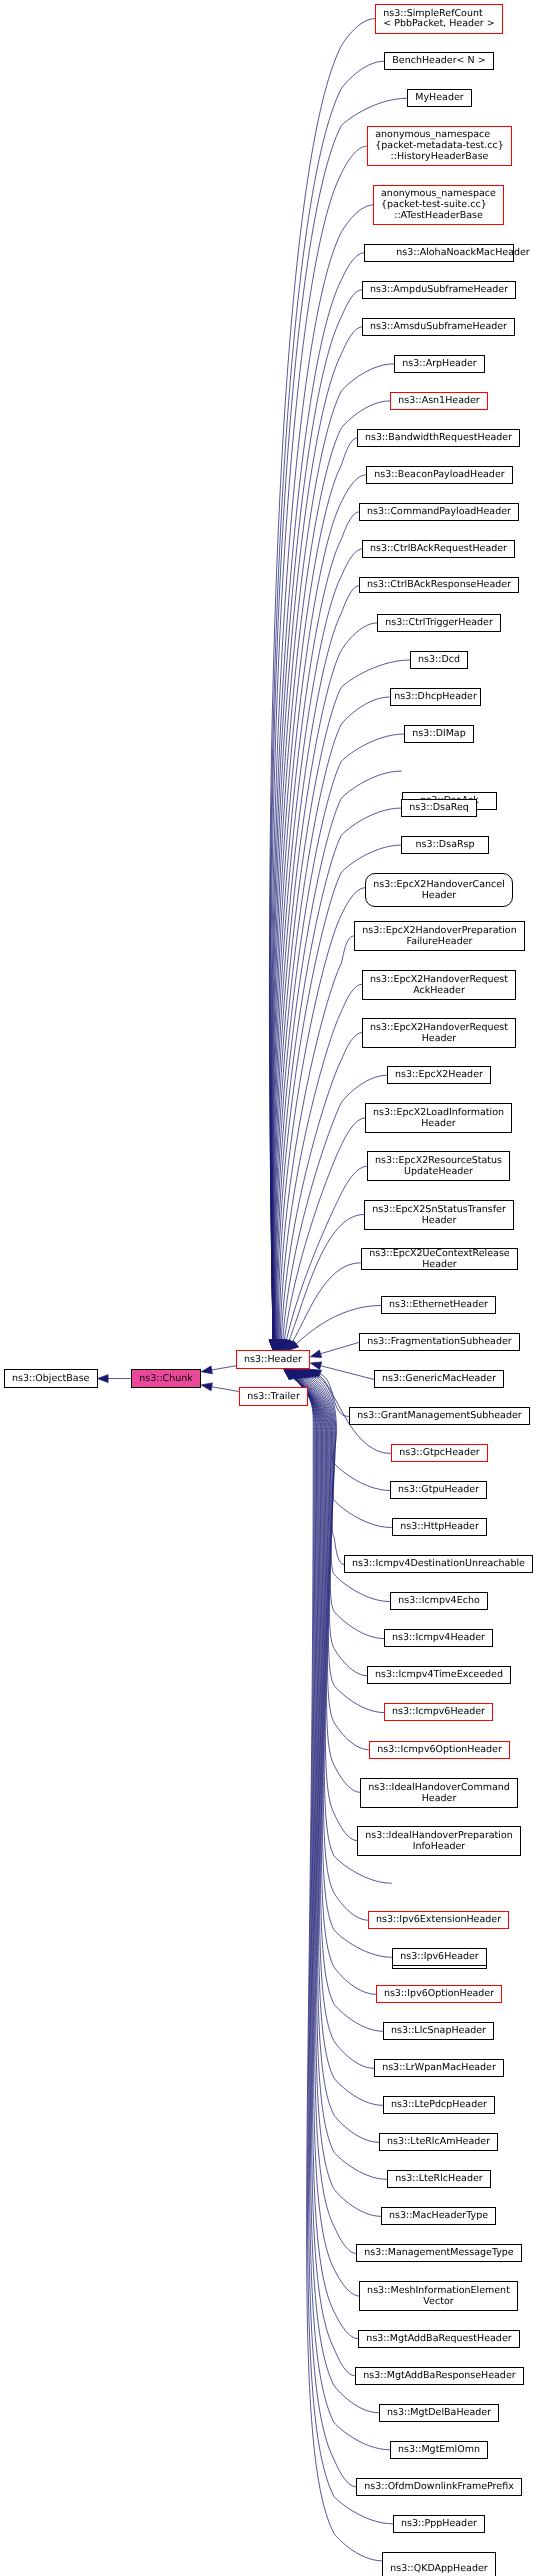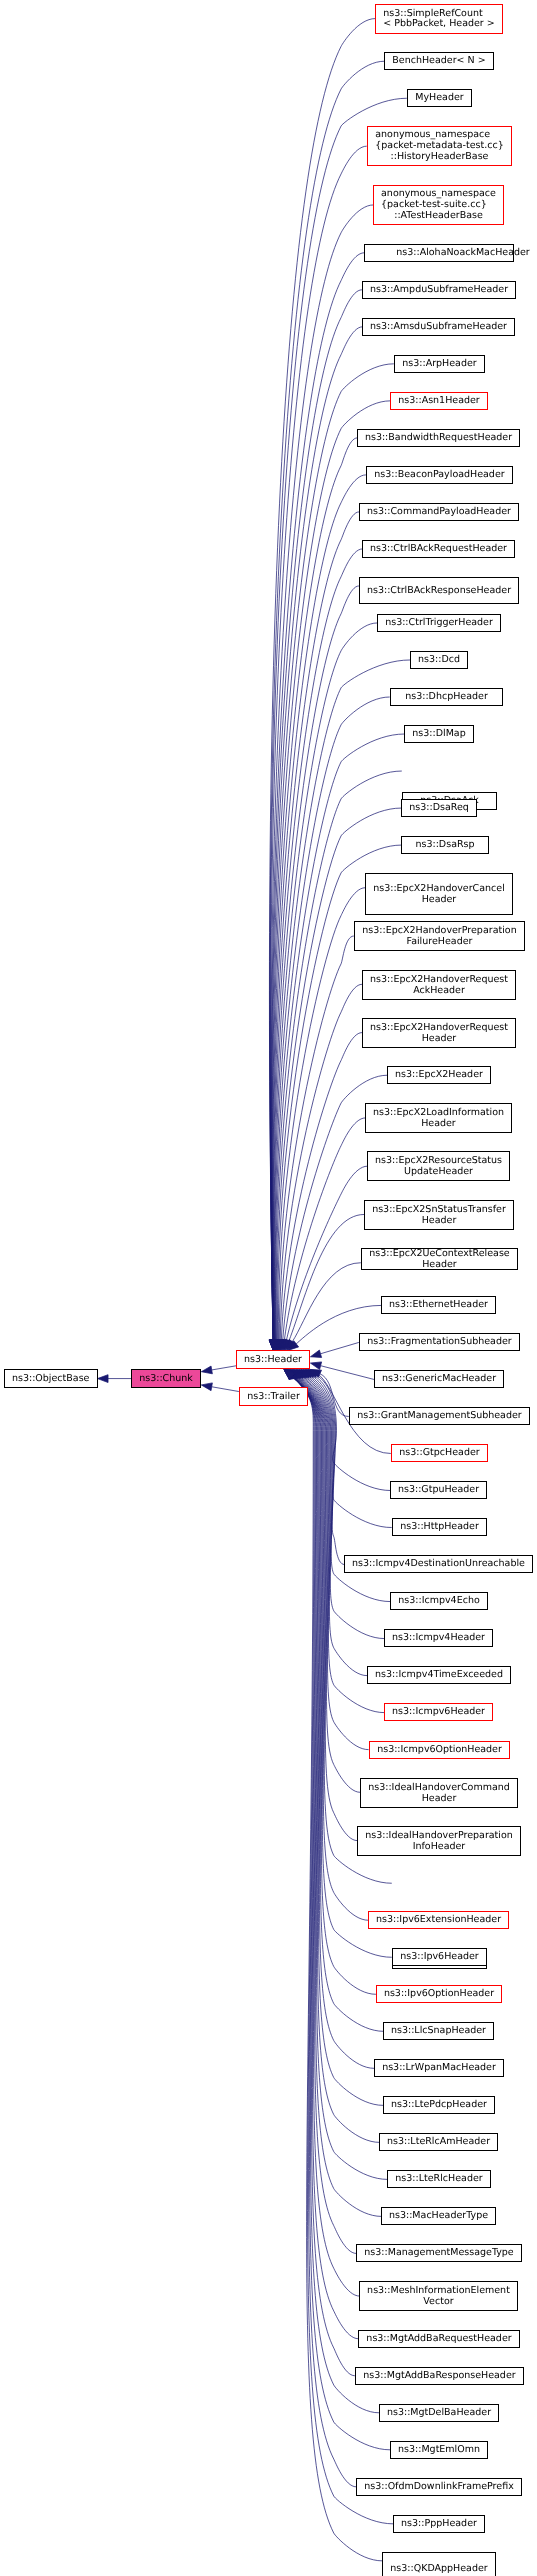--- a/index.html
+++ b/index.html
@@ -173,29 +173,29 @@
     <div class="node red" style="left: 373px; top: 185px; width: 131px; height: 40px;"><div class="label"><span class="ln left">anonymous_namespace</span><span class="ln left">{packet-test-suite.cc}</span><span class="ln center">::ATestHeaderBase</span></div></div>
     <div class="node plain" style="left: 364px; top: 244px; width: 150px; height: 18.3px; padding-left: 48px;"><div class="label"><span class="ln center">ns3::AlohaNoackMacHeader</span></div></div>
     <div class="node plain" style="left: 362px; top: 281px; width: 154px; height: 18.3px;"><div class="label"><span class="ln center">ns3::AmpduSubframeHeader</span></div></div>
     <div class="node plain" style="left: 362px; top: 318px; width: 153px; height: 18.3px;"><div class="label"><span class="ln center">ns3::AmsduSubframeHeader</span></div></div>
     <div class="node plain" style="left: 394px; top: 355px; width: 91px; height: 18.3px;"><div class="label"><span class="ln center">ns3::ArpHeader</span></div></div>
     <div class="node red" style="left: 390px; top: 392px; width: 98px; height: 18.3px;"><div class="label"><span class="ln center">ns3::Asn1Header</span></div></div>
     <div class="node plain" style="left: 357px; top: 429px; width: 163px; height: 18.3px;"><div class="label"><span class="ln center">ns3::BandwidthRequestHeader</span></div></div>
     <div class="node plain" style="left: 366px; top: 466px; width: 147px; height: 18.3px;"><div class="label"><span class="ln center">ns3::BeaconPayloadHeader</span></div></div>
     <div class="node plain" style="left: 359px; top: 503px; width: 160px; height: 18.3px;"><div class="label"><span class="ln center">ns3::CommandPayloadHeader</span></div></div>
     <div class="node plain" style="left: 362px; top: 540px; width: 153px; height: 18.3px;"><div class="label"><span class="ln center">ns3::CtrlBAckRequestHeader</span></div></div>
-    <div class="node plain" style="left: 359px; top: 577px; width: 160px; height: 27px;"><div class="label"><span class="ln center">ns3::CtrlBAckResponseHeader</span></div></div>
+    <div class="node plain" style="left: 359px; top: 577px; width: 160px; height: 16px;"><div class="label"><span class="ln center">ns3::CtrlBAckResponseHeader</span></div></div>
     <div class="node plain" style="left: 377px; top: 614px; width: 124px; height: 18.3px;"><div class="label"><span class="ln center">ns3::CtrlTriggerHeader</span></div></div>
     <div class="node plain" style="left: 410px; top: 651px; width: 58px; height: 18.3px;"><div class="label"><span class="ln center">ns3::Dcd</span></div></div>
-    <div class="node plain" style="left: 390px; top: 688px; width: 113px; height: 18.3px;"><div class="label"><span class="ln center">ns3::DhcpHeader</span></div></div>
+    <div class="node plain" style="left: 390px; top: 688px; width: 91px; height: 18.3px;"><div class="label"><span class="ln center">ns3::DhcpHeader</span></div></div>
     <div class="node plain" style="left: 404px; top: 725px; width: 70px; height: 18.3px;"><div class="label"><span class="ln center">ns3::DlMap</span></div></div>
     <div class="node plain" style="left: 402px; top: 792px; width: 95px; height: 18.3px; align-items: center;"><div class="label"><span class="ln center">ns3::DsaAck</span></div></div>
     <div class="node plain" style="left: 401px; top: 799px; width: 76px; height: 18.3px;"><div class="label"><span class="ln center">ns3::DsaReq</span></div></div>
     <div class="node plain" style="left: 401px; top: 836px; width: 88px; height: 18.3px;"><div class="label"><span class="ln center">ns3::DsaRsp</span></div></div>
-    <div class="node plain" style="left: 365px; top: 873px; width: 148px; height: 42px;"><div class="label"><span class="ln left">ns3::EpcX2HandoverCancel</span><span class="ln center">Header</span></div></div>
+    <div class="node plain" style="left: 365px; top: 873px; width: 148px; height: 34px; border-radius: 10px;"><div class="label"><span class="ln left">ns3::EpcX2HandoverCancel</span><span class="ln center">Header</span></div></div>
     <div class="node plain" style="left: 354px; top: 921px; width: 171px; height: 30px;"><div class="label"><span class="ln left">ns3::EpcX2HandoverPreparation</span><span class="ln center">FailureHeader</span></div></div>
     <div class="node plain" style="left: 362px; top: 970px; width: 154px; height: 30px;"><div class="label"><span class="ln left">ns3::EpcX2HandoverRequest</span><span class="ln center">AckHeader</span></div></div>
     <div class="node plain" style="left: 362px; top: 1018px; width: 154px; height: 30px;"><div class="label"><span class="ln left">ns3::EpcX2HandoverRequest</span><span class="ln center">Header</span></div></div>
     <div class="node plain" style="left: 387px; top: 1066px; width: 104px; height: 18.3px;"><div class="label"><span class="ln center">ns3::EpcX2Header</span></div></div>
     <div class="node plain" style="left: 365px; top: 1103px; width: 147px; height: 30px;"><div class="label"><span class="ln left">ns3::EpcX2LoadInformation</span><span class="ln center">Header</span></div></div>
     <div class="node plain" style="left: 367px; top: 1151px; width: 143px; height: 30px;"><div class="label"><span class="ln left">ns3::EpcX2ResourceStatus</span><span class="ln center">UpdateHeader</span></div></div>
     <div class="node plain" style="left: 364px; top: 1200px; width: 150px; height: 30px;"><div class="label"><span class="ln left">ns3::EpcX2SnStatusTransfer</span><span class="ln center">Header</span></div></div>
     <div class="node plain" style="left: 361px; top: 1248px; width: 157px; height: 22px;"><div class="label"><span class="ln left">ns3::EpcX2UeContextRelease</span><span class="ln center">Header</span></div></div>
     <div class="node plain" style="left: 381px; top: 1296px; width: 115px; height: 18.3px;"><div class="label"><span class="ln center">ns3::EthernetHeader</span></div></div>
     <div class="node plain" style="left: 359px; top: 1333px; width: 161px; height: 18.3px;"><div class="label"><span class="ln center">ns3::FragmentationSubheader</span></div></div>

